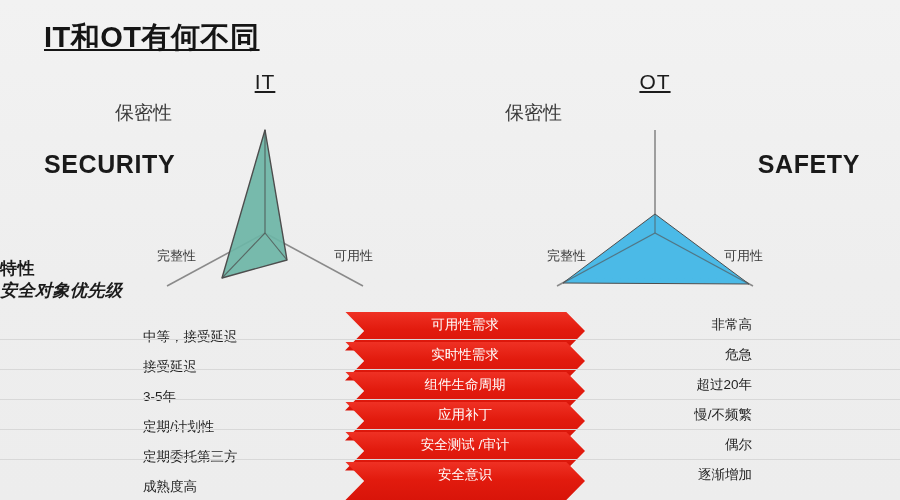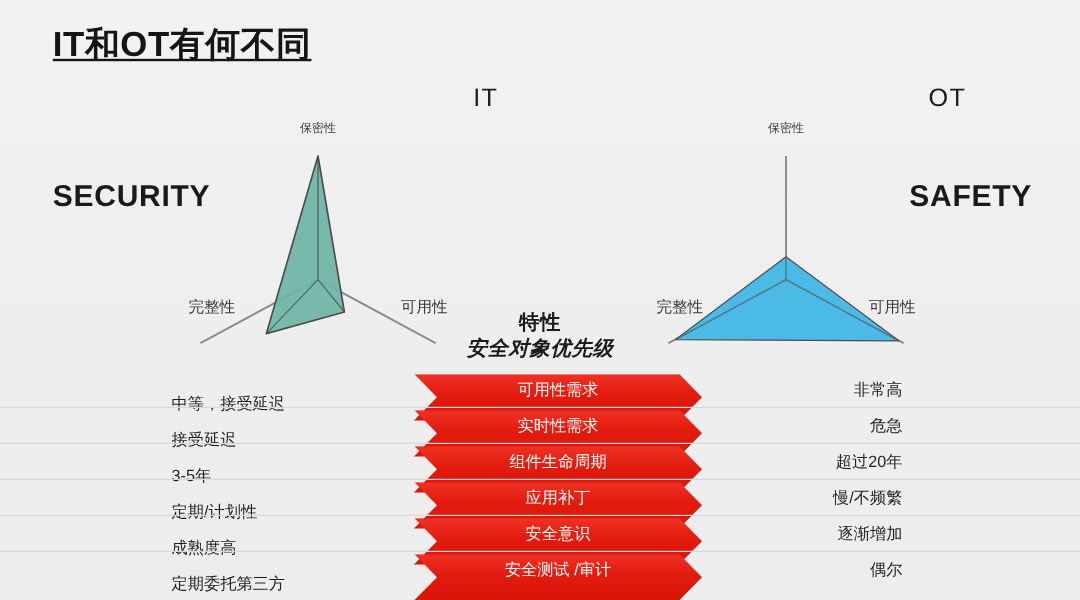--- a/index.html
+++ b/index.html
@@ -55,32 +55,33 @@
     height: 200px;
   }
   #radar-it { left: 115px; }
   #radar-ot { left: 505px; }
 
   .radar-name {
     position: absolute;
     top: 0px;
     left: 0;
     width: 300px;
-    text-align: right;
+    text-align: center;
     font-size: 21px;
     color: #1c1c1c;
     letter-spacing: 1px;
+    text-decoration: underline;
   }
   .radar-top-label {
     position: absolute;
     top: 30px;
     left: 0;
     width: 300px;
-    text-align: center;
-    font-size: 10px;
+    text-align: left;
+    font-size: 19px;
     color: #3a3a3a;
   }
   .radar-svg {
     position: absolute;
     top: 48px;
     left: 0;
   }
   .axis-label {
     position: absolute;
     font-size: 13px;
@@ -92,21 +93,21 @@
 
   
   #matrix {
     position: absolute;
     left: 0;
     top: 258px;
     width: 900px;
   }
   #matrix-header {
     width: 900px;
-    text-align: center;
+    text-align: left;
     line-height: 1.28;
   }
   #matrix-header .hdr-line1 {
     display: block;
     font-size: 17px;
     font-weight: bold;
     color: #1b1b1b;
     letter-spacing: 0.5px;
   }
   #matrix-header .hdr-line2 {
@@ -240,27 +241,27 @@
         <div class="cell-ot">超过20年</div>
       </div>
 
       <div class="matrix-row">
         <div class="cell-it">定期/计划性</div>
         <div class="chevron">应用补丁</div>
         <div class="cell-ot">慢/不频繁</div>
       </div>
 
       <div class="matrix-row">
+        <div class="cell-it">定期委托第三方</div>
+        <div class="chevron">安全测试 /审计</div>
+        <div class="cell-ot">偶尔</div>
+      </div>
+
+      <div class="matrix-row">
         <div class="cell-it">成熟度高</div>
         <div class="chevron">安全意识</div>
         <div class="cell-ot">逐渐增加</div>
       </div>
 
-      <div class="matrix-row">
-        <div class="cell-it">定期委托第三方</div>
-        <div class="chevron">安全测试 /审计</div>
-        <div class="cell-ot">偶尔</div>
-      </div>
-
     </div>
   </div>
 
 </div>
 
 </body></html>

